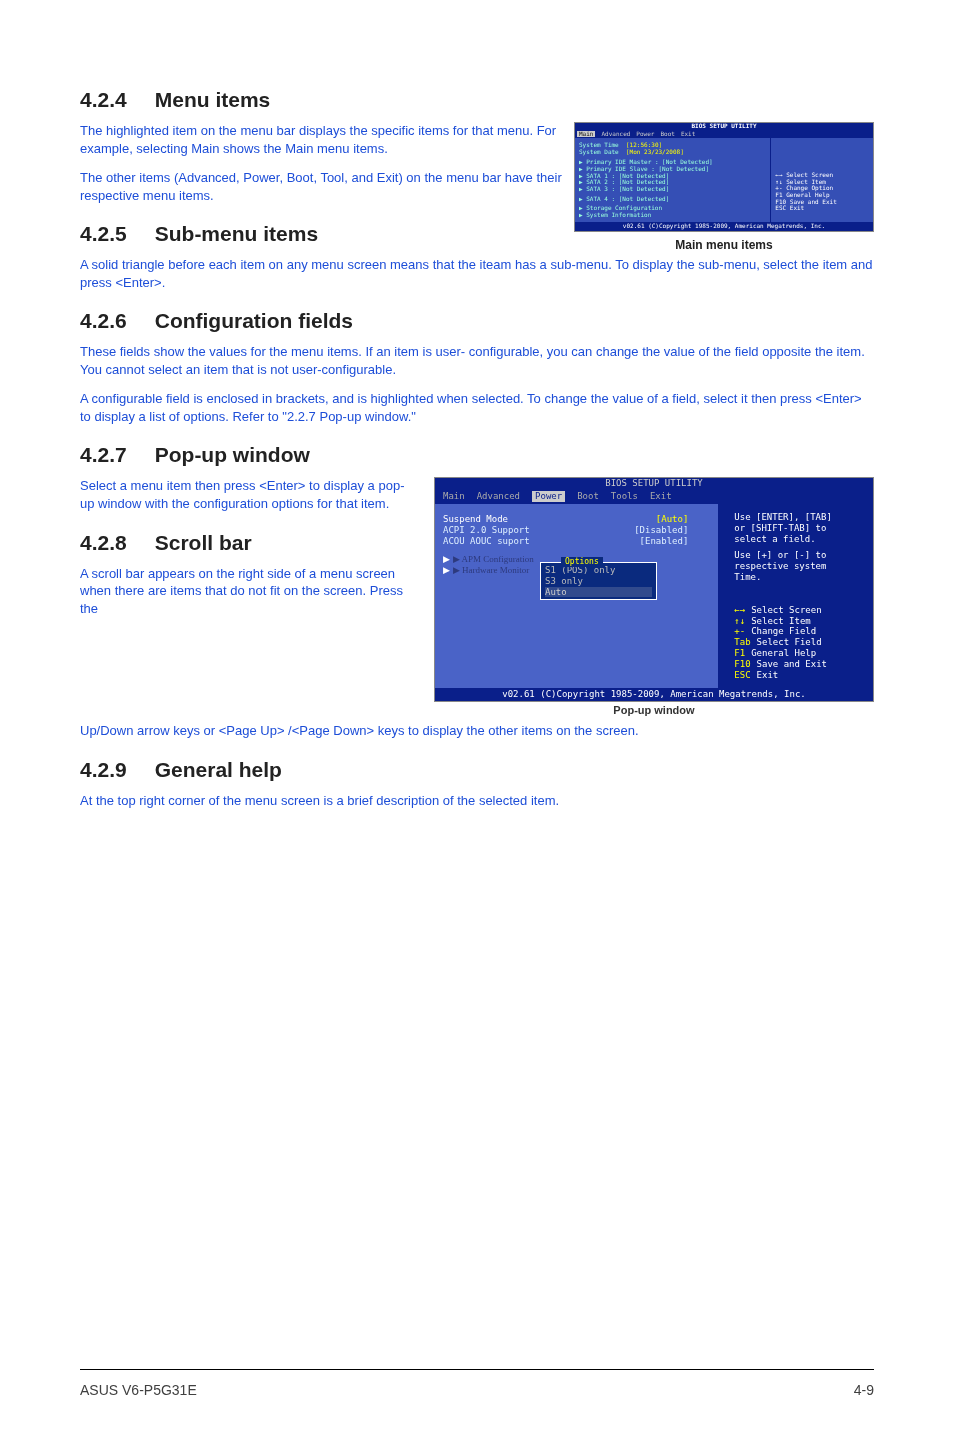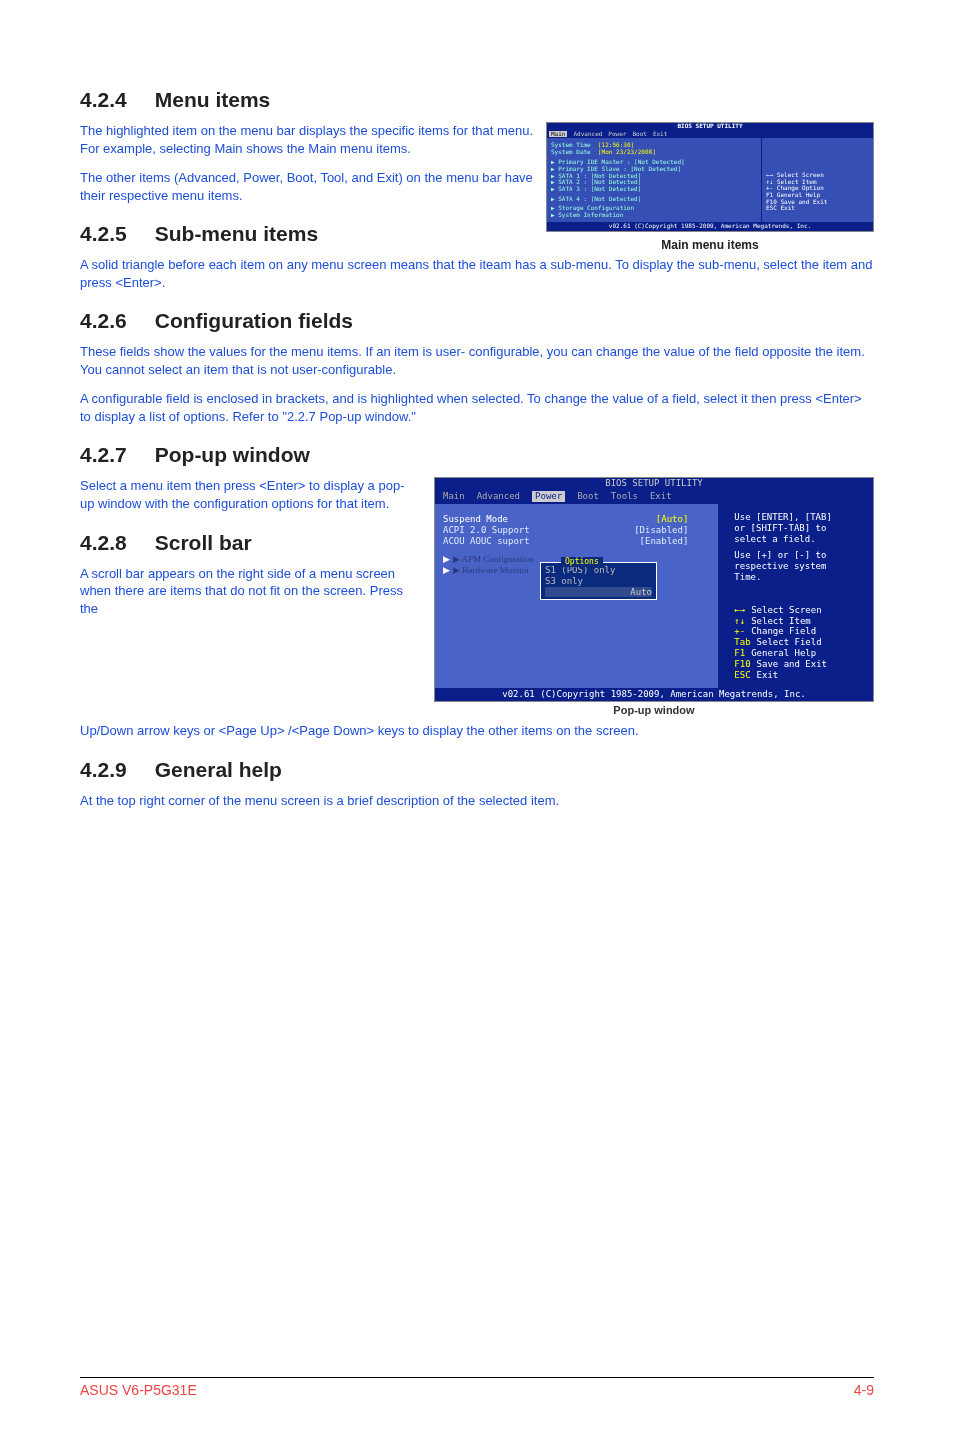--- a/index.html
+++ b/index.html
@@ -22,21 +22,21 @@
   h2 .sec-num { margin-right: 28px; }
   p {
     font-size: 13px;
     line-height: 1.35;
     color: #1d4ed8;
     margin-bottom: 12px;
   }
   .float-right-wrap { overflow: hidden; }
   .bios-mini {
     float: right;
-    width: 328px;
+    width: 300px;
     margin-left: 12px;
     margin-bottom: 4px;
   }
   .bios-mini-box {
     border: 1px solid #888;
     background: #0a1f8a;
     color: #bcd;
     font-family: monospace;
     font-size: 6px;
     line-height: 1.1;
@@ -86,37 +86,37 @@
   .bios-popup-left .row.hh .v { color:#ff0; }
   .bios-popup-left .arrow { color:#fff; margin-right:3px; }
   .bios-popup-left .sub { color:#2d3a7e;font-family:Liberation Serif, serif; }
   .bios-popup-options {
     position:absolute; left:105px; top:58px;
     width:117px; background:#0a2a7e; border:1px solid #fff;
     padding:2px 4px; color:#99b;
   }
   .bios-popup-options .opt-title { position:absolute; top:-6px; left:20px; background:#0a2a7e; color:#ff0; padding:0 4px; font-size:8px; }
   .bios-popup-options .opt { color:#bbb; }
-  .bios-popup-options .opt.auto { color:#ccc; background:#ccc3;text-align:right; }
+  .bios-popup-options .opt.auto { color:#ccc; background:#ccc3; }
   .bios-popup-right {
     flex:1; background:#0a1f8a; color:#fff; padding:8px 16px; font-size:9px;
   }
   .bios-popup-right .keyline {
     display:flex; gap:6px; color:#ff0;
   }
   .bios-popup-right .keyline .lbl { color:#fff; }
   .bios-popup-foot {
     text-align:center; background:#0a1f8a; color:#fff; padding:1px 0;
   }
   .popup-caption { text-align:center; font-size:11px; font-weight:bold; color:#333; margin-top:2px; }
   .footer {
     position:absolute; bottom:40px; left:80px; right:80px;
-    border-top:1px solid #000; padding-top:4px;
+    border-top:1px solid #000; padding-top:12px;
     display:flex; justify-content:space-between;
-    font-size:14px; color:#ef4444;
+    font-size:14px; color:#404040;
   }
 </style>
 </head>
 <body>
 
 <h2><span class="sec-num">4.2.4</span><span>Menu items</span></h2>
 <div class="float-right-wrap">
   <div class="bios-mini">
     <div class="bios-mini-box">
       <div class="bios-mini-title">BIOS SETUP UTILITY</div>

